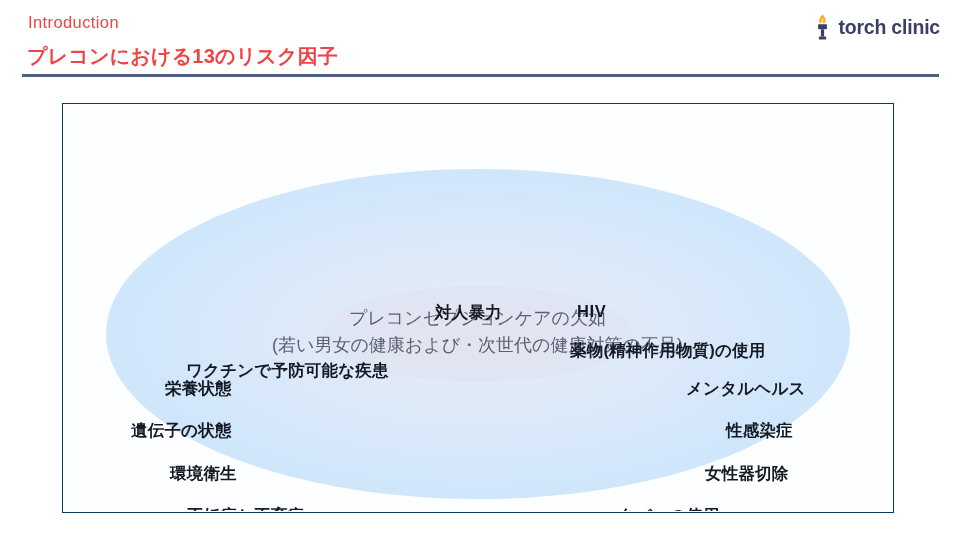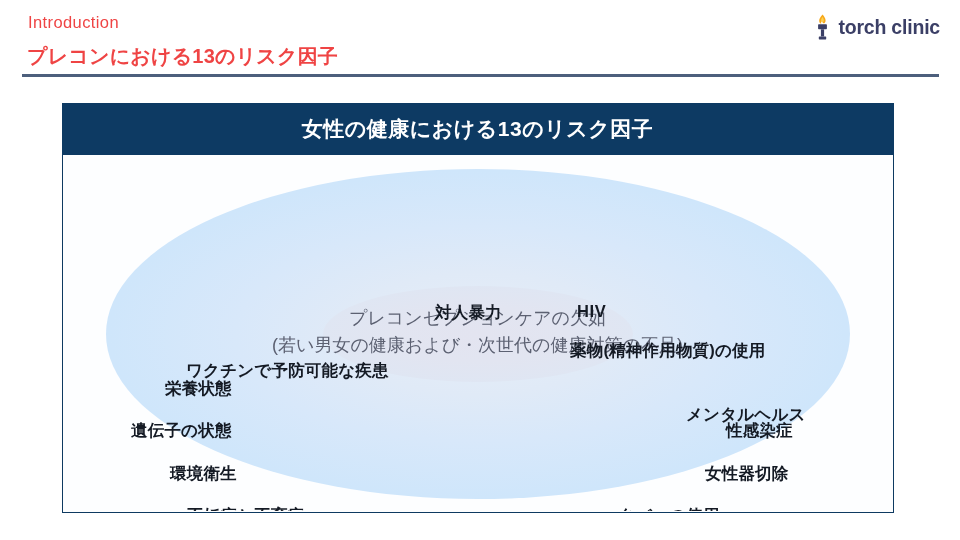--- a/index.html
+++ b/index.html
@@ -174,21 +174,21 @@
     letter-spacing: 0.2px;
   }
   .risk-label.latin { letter-spacing: 0.6px; }
 
   
   .rf-0  { left: 372px; top: 148px; }   
   .rf-1  { left: 514px; top: 148px; }   
   .rf-2  { left: 123px; top: 186px; margin-top: 20px; }   
   .rf-3  { left: 507px; top: 186px; }   
   .rf-4  { left: 102px; top: 224px; }   
-  .rf-5  { left: 623px; top: 224px; margin-top: 26px; }   
+  .rf-5  { left: 623px; top: 224px; }   
   .rf-6  { left: 68px;  top: 266px; }   
   .rf-7  { left: 663px; top: 266px; }   
   .rf-8  { left: 107px; top: 309px; }   
   .rf-9  { left: 642px; top: 309px; }   
   .rf-10 { left: 124px; top: 351px; }   
   .rf-11 { left: 555px; top: 351px; }   
 </style>
 </head>
 <body>
 
@@ -208,23 +208,20 @@
         <rect x="7.9" y="15.3" width="3.2" height="7.2" fill="#3b3f66"></rect>
         <rect x="5.8" y="22.5" width="7.4" height="2.9" rx="0.6" fill="#3b3f66"></rect>
       </svg>
     </span>
     <span class="brand-name">torch clinic</span>
   </div>
 </div>
 
 <div class="card">
 
-  <div class="card-title-bar">
-    <span class="card-title">女性の健康における13のリスク因子</span>
-  </div>
 
   <div class="card-body">
 
     <div class="ellipse-outer">
       <div class="ellipse-inner"></div>
     </div>
 
     <div class="center-label">
       <span class="line1">プレコンセプションケアの欠如</span>
       <span class="line2">(若い男女の健康および・次世代の健康対策の不足)</span>

